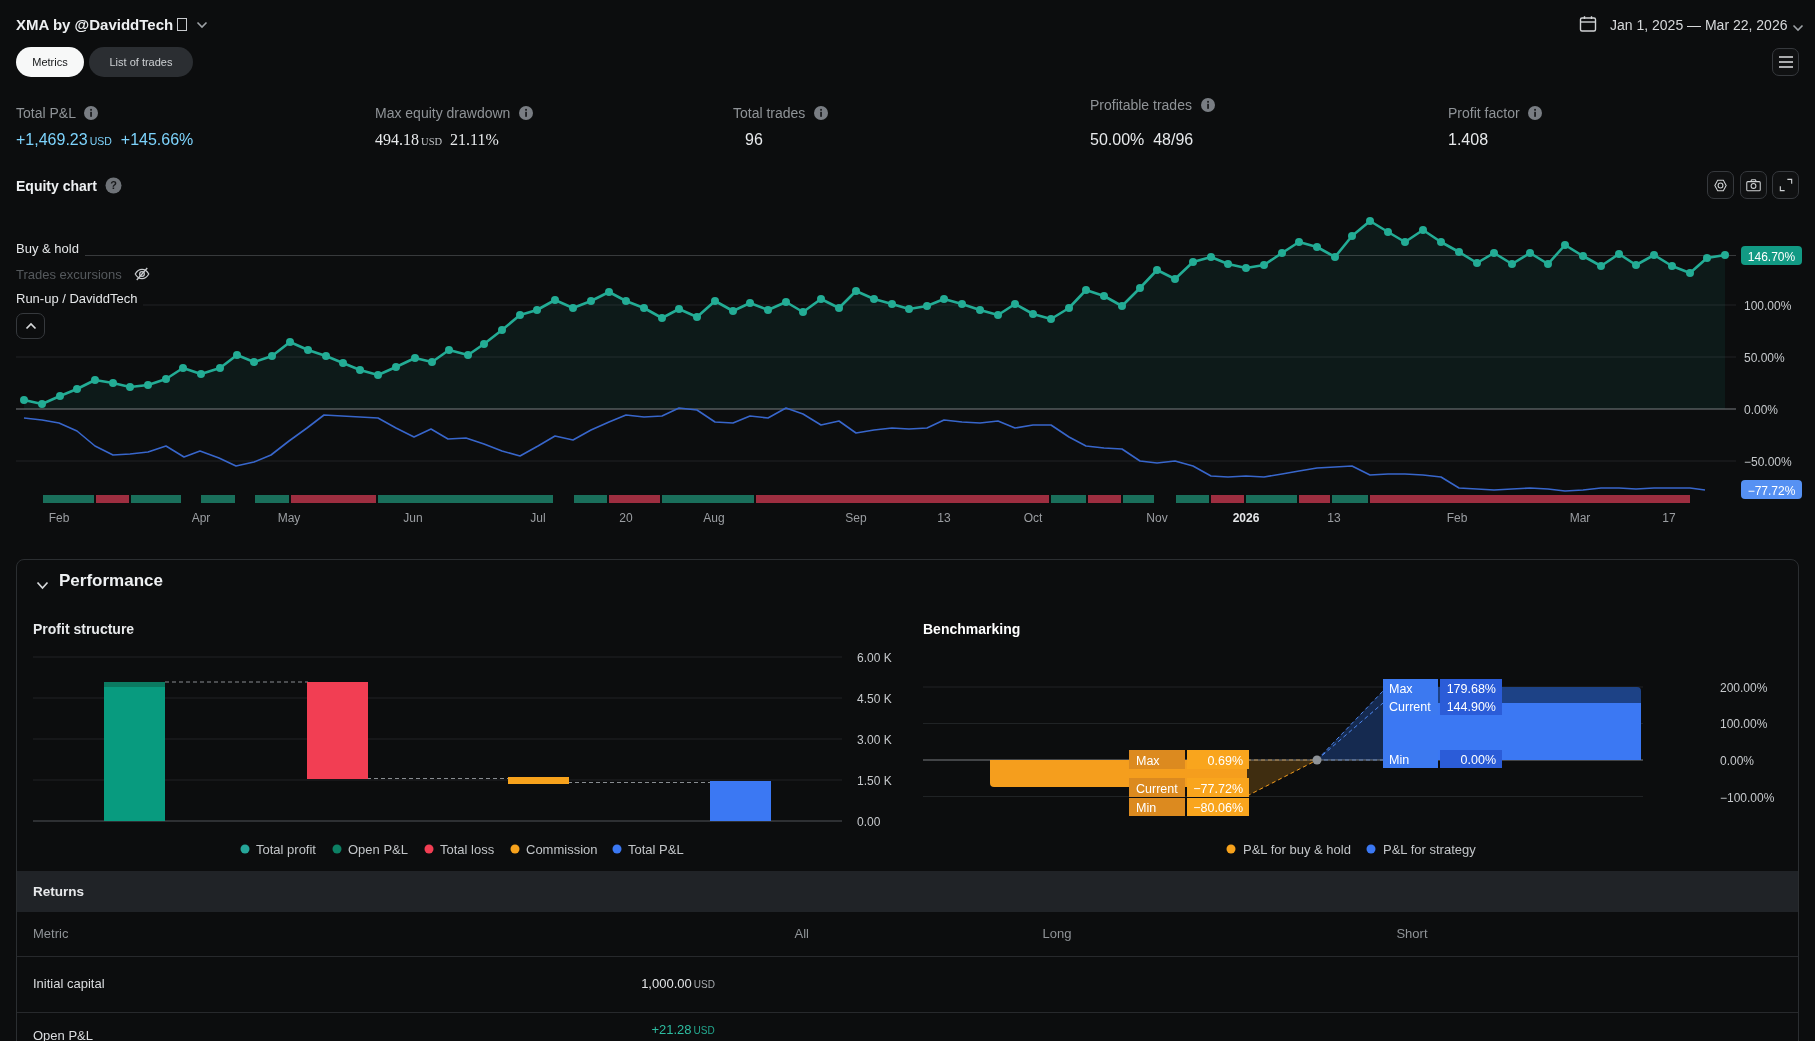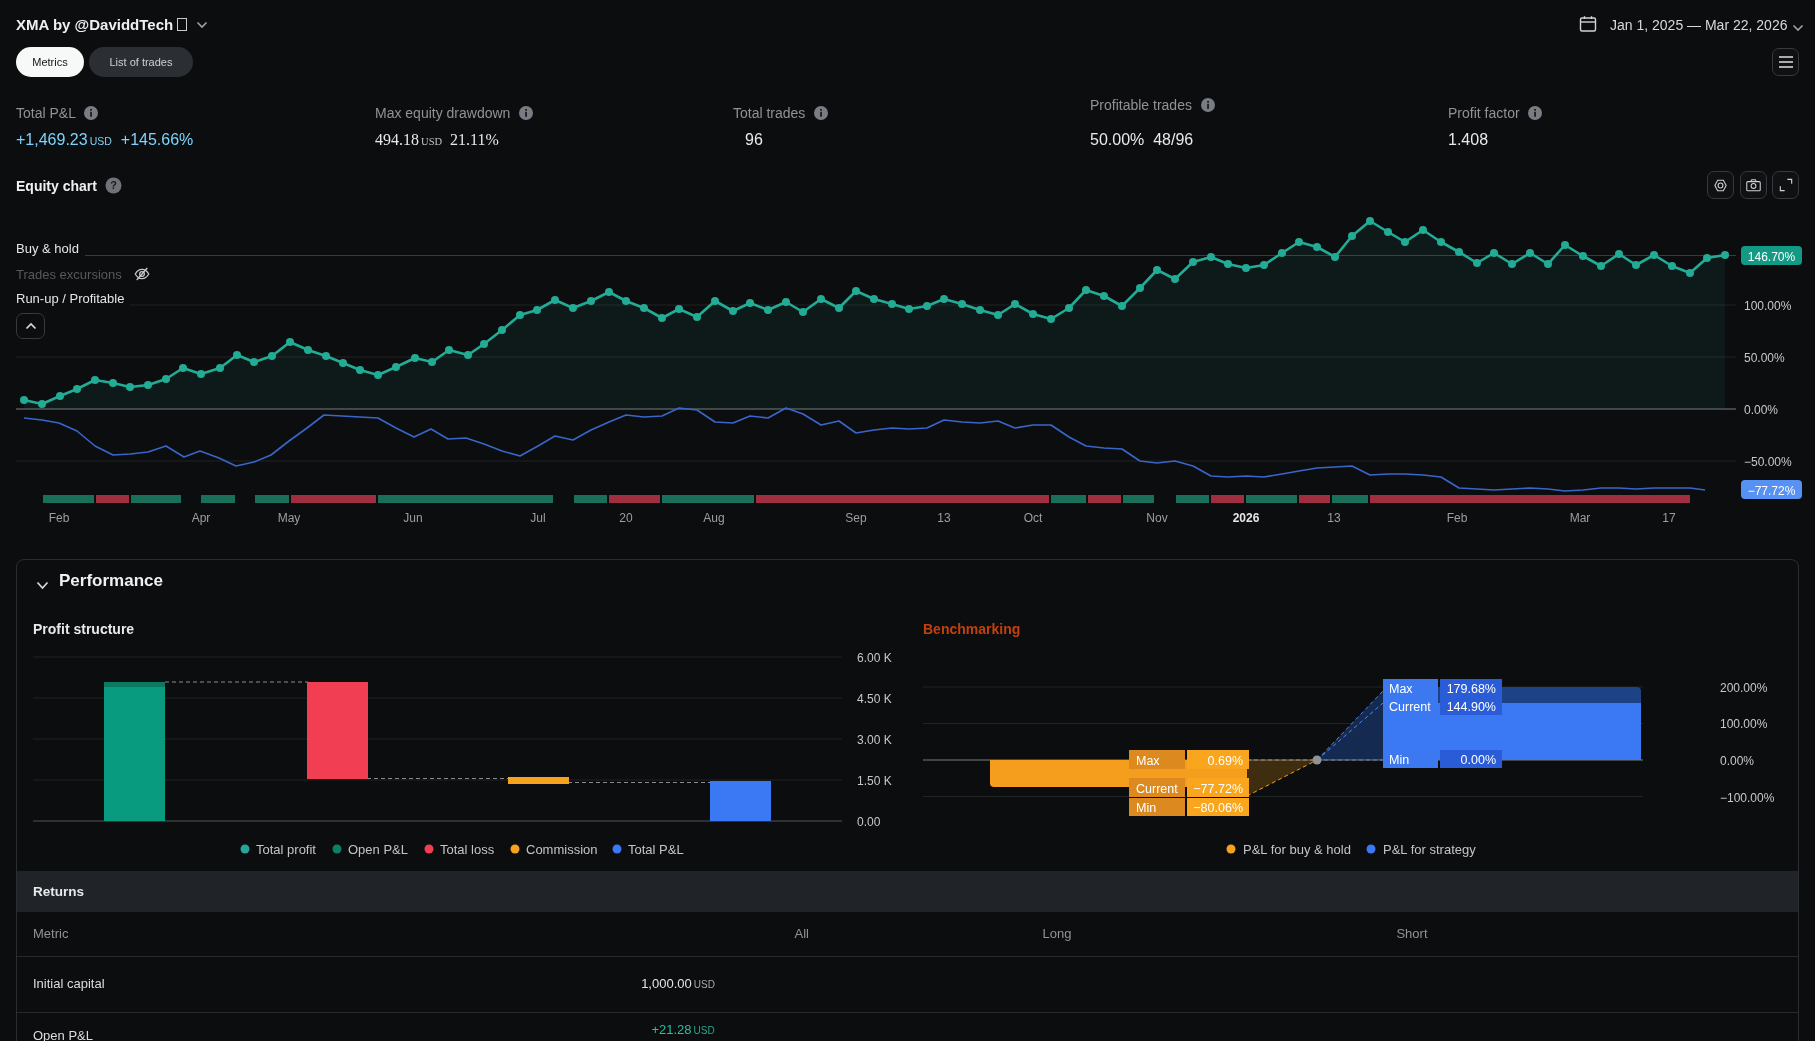--- a/index.html
+++ b/index.html
@@ -231,21 +231,21 @@
       <circle cx="8.5" cy="8.5" r="8" fill="#6f7378"></circle>
       <text x="8.5" y="12.4" text-anchor="middle" font-size="11" font-weight="bold" fill="#17181a" font-family="Liberation Sans">?</text>
     </svg></div>
 <div class="legitem" style="top:215px;color:#e4e6e8;margin-top:24px;">Equity</div>
 <div class="legitem" style="top:240px;color:#e4e6e8;">Buy &amp; hold</div>
 <div class="legitem" style="top:265px;color:#55595d;">Trades excursions &nbsp;&nbsp;<span style="display:inline-block;vertical-align:-4px;"><svg width="18" height="18" viewBox="0 0 24 24" fill="none" stroke="#c7cacd" stroke-width="1.7">
         <path d="M3 12 C5.5 7.5 8.5 5.8 12 5.8 C15.5 5.8 18.5 7.5 21 12 C18.5 16.5 15.5 18.2 12 18.2 C8.5 18.2 5.5 16.5 3 12 Z"></path>
         <circle cx="12" cy="12" r="3.1"></circle>
         <line x1="5" y1="20" x2="19" y2="4"></line>
       </svg></span></div>
-<div class="legitem" style="top:290px;color:#e4e6e8;">Run-up / Profitable</div>
+<div class="legitem" style="top:290px;color:#e4e6e8;">Run-up / DaviddTech</div>
 <div class="iconbtn" style="left:16px;top:313px;width:29px;height:26px;background:#0c0d0e;">
     <svg width="12" height="8" viewBox="0 0 12 8" fill="none" stroke="#d7d9db" stroke-width="1.7">
       <path d="M1.5 6.5 L6 2 L10.5 6.5"></path>
     </svg>
   </div>
 
 <div class="iconbtn" style="left:1707px;top:171px;">
     <svg width="17" height="17" viewBox="0 0 24 24" fill="none" stroke="#cfd2d4" stroke-width="1.5">
       <path d="M8 4.5 h8 l4 7.5 l-4 7.5 h-8 l-4 -7.5 z"></path>
       <circle cx="12" cy="12" r="3.4"></circle>
@@ -264,21 +264,21 @@
       <path d="M10 20.5 h-6.5 v-6.5"></path>
     </svg>
   </div>
 
 <div class="abs" style="left:16px;top:559px;width:1783px;height:501px;border:1px solid #2b2e31;border-radius:8px;"></div>
 <div class="abs" style="left:36px;top:576px;"><svg width="13" height="9" viewBox="0 0 13 9" fill="none" stroke="#d7d9db" stroke-width="1.7">
       <path d="M1.5 1.5 L6.5 7 L11.5 1.5"></path>
     </svg></div>
 <div class="abs" style="left:59px;top:571px;font-size:17px;font-weight:bold;color:#eef0f2;">Performance</div>
 <div class="abs" style="left:33px;top:621px;font-size:14px;font-weight:bold;color:#e7e9eb;">Profit structure</div>
-<div class="abs" style="left:923px;top:621px;font-size:14px;font-weight:bold;color:#c2410c;">Benchmarking</div>
+<div class="abs" style="left:923px;top:621px;font-size:14px;font-weight:bold;color:#ffffff;">Benchmarking</div>
 <svg class="abs" style="left:0;top:640" width="910" height="230" viewBox="0 0 910 230">
 <line x1="33" y1="17" x2="842" y2="17" stroke="#202325"></line>
 <line x1="33" y1="58" x2="842" y2="58" stroke="#202325"></line>
 <line x1="33" y1="99" x2="842" y2="99" stroke="#202325"></line>
 <line x1="33" y1="140" x2="842" y2="140" stroke="#202325"></line>
 <line x1="33" y1="181" x2="842" y2="181" stroke="#515559"></line>
 <line x1="165" y1="42" x2="308" y2="42" stroke="#888c90" stroke-width="1" stroke-dasharray="4 3"></line>
 <line x1="367" y1="138.5" x2="509" y2="138.5" stroke="#888c90" stroke-width="1" stroke-dasharray="4 3"></line>
 <line x1="568" y1="142.5" x2="711" y2="142.5" stroke="#888c90" stroke-width="1" stroke-dasharray="4 3"></line>
 <rect x="104" y="42" width="61" height="139" fill="#089b7f"></rect>

